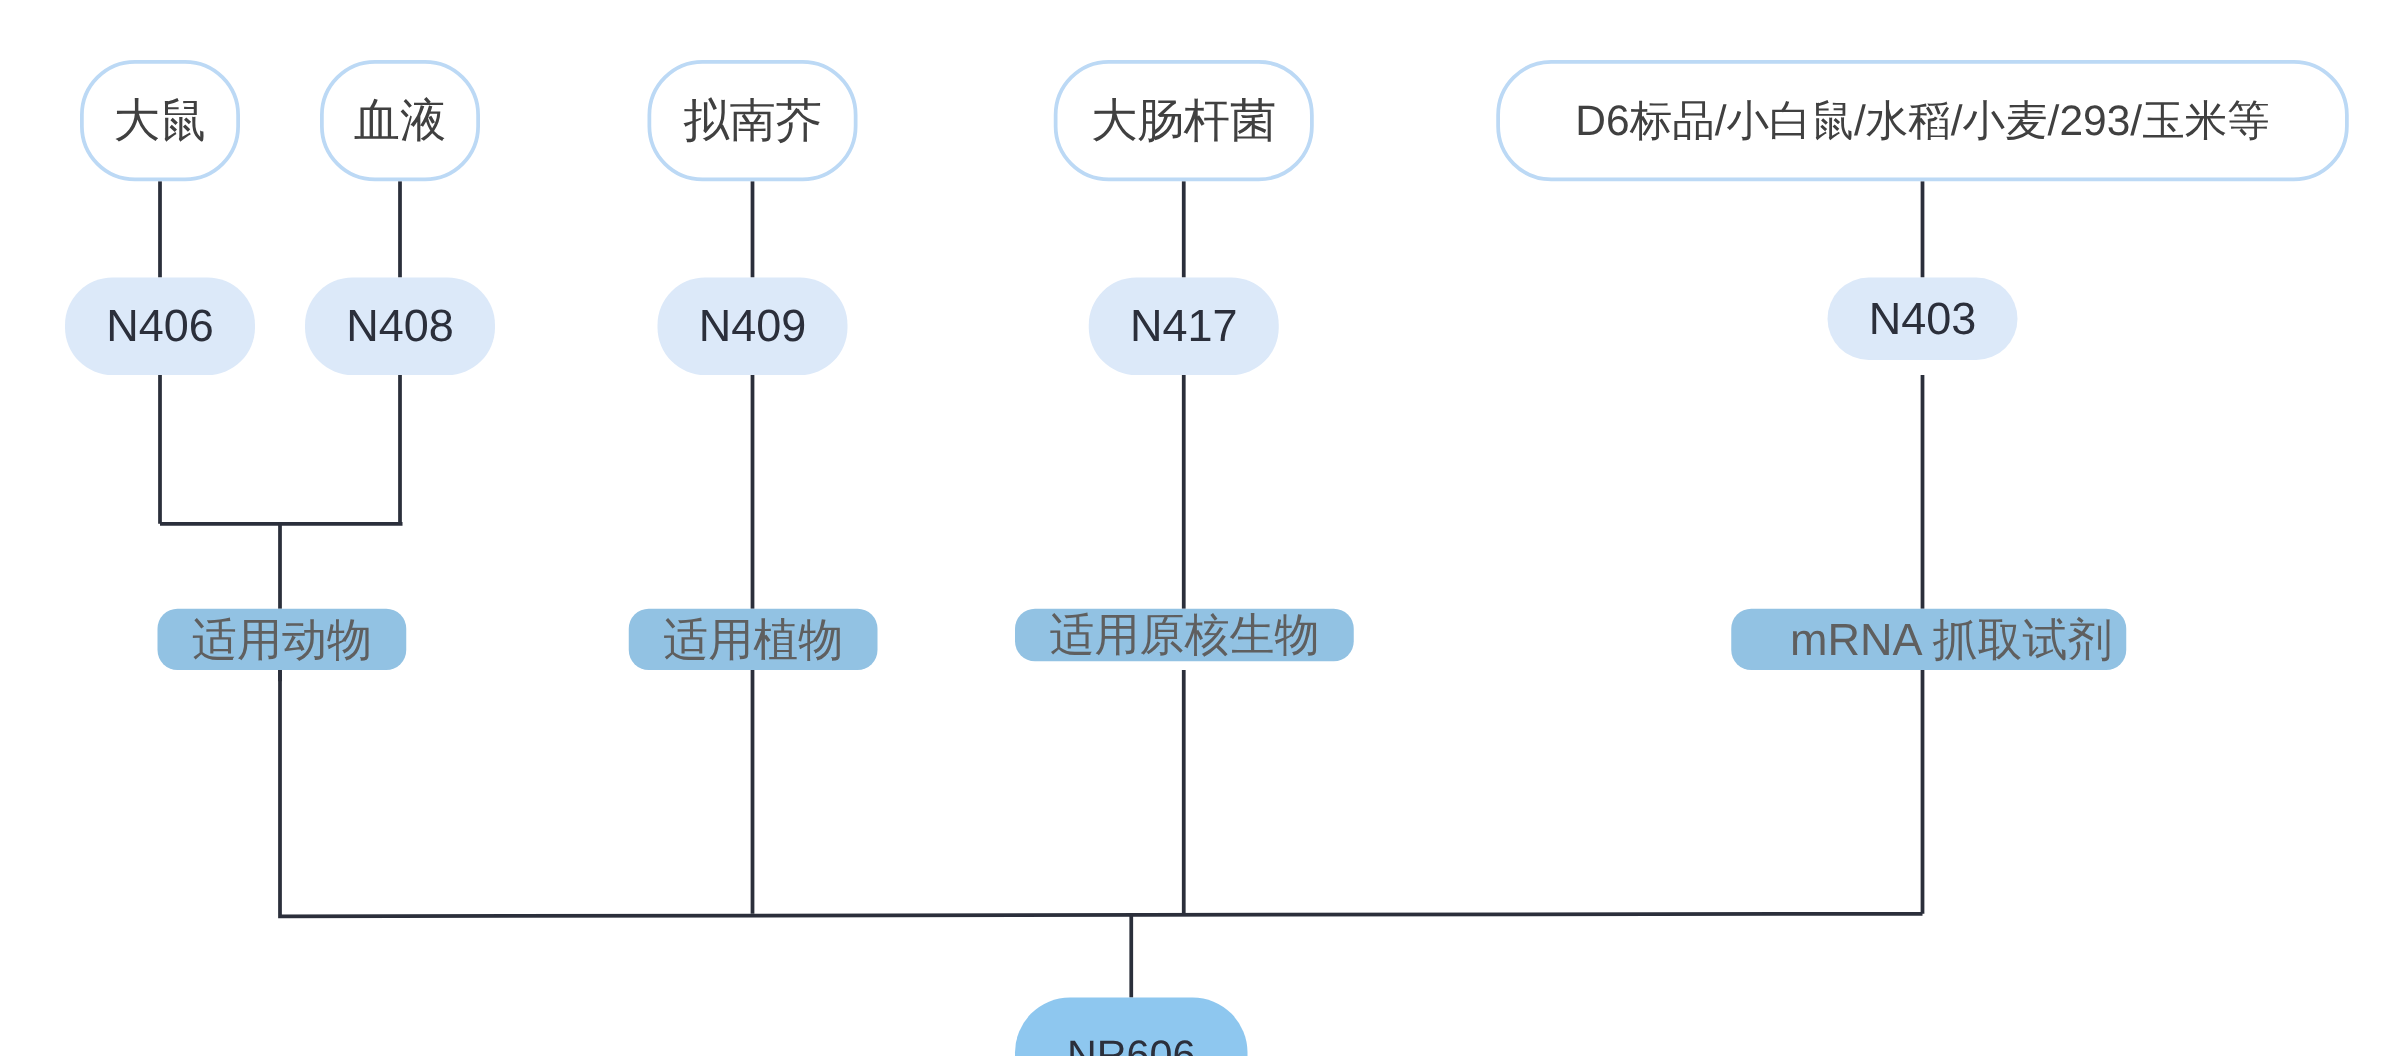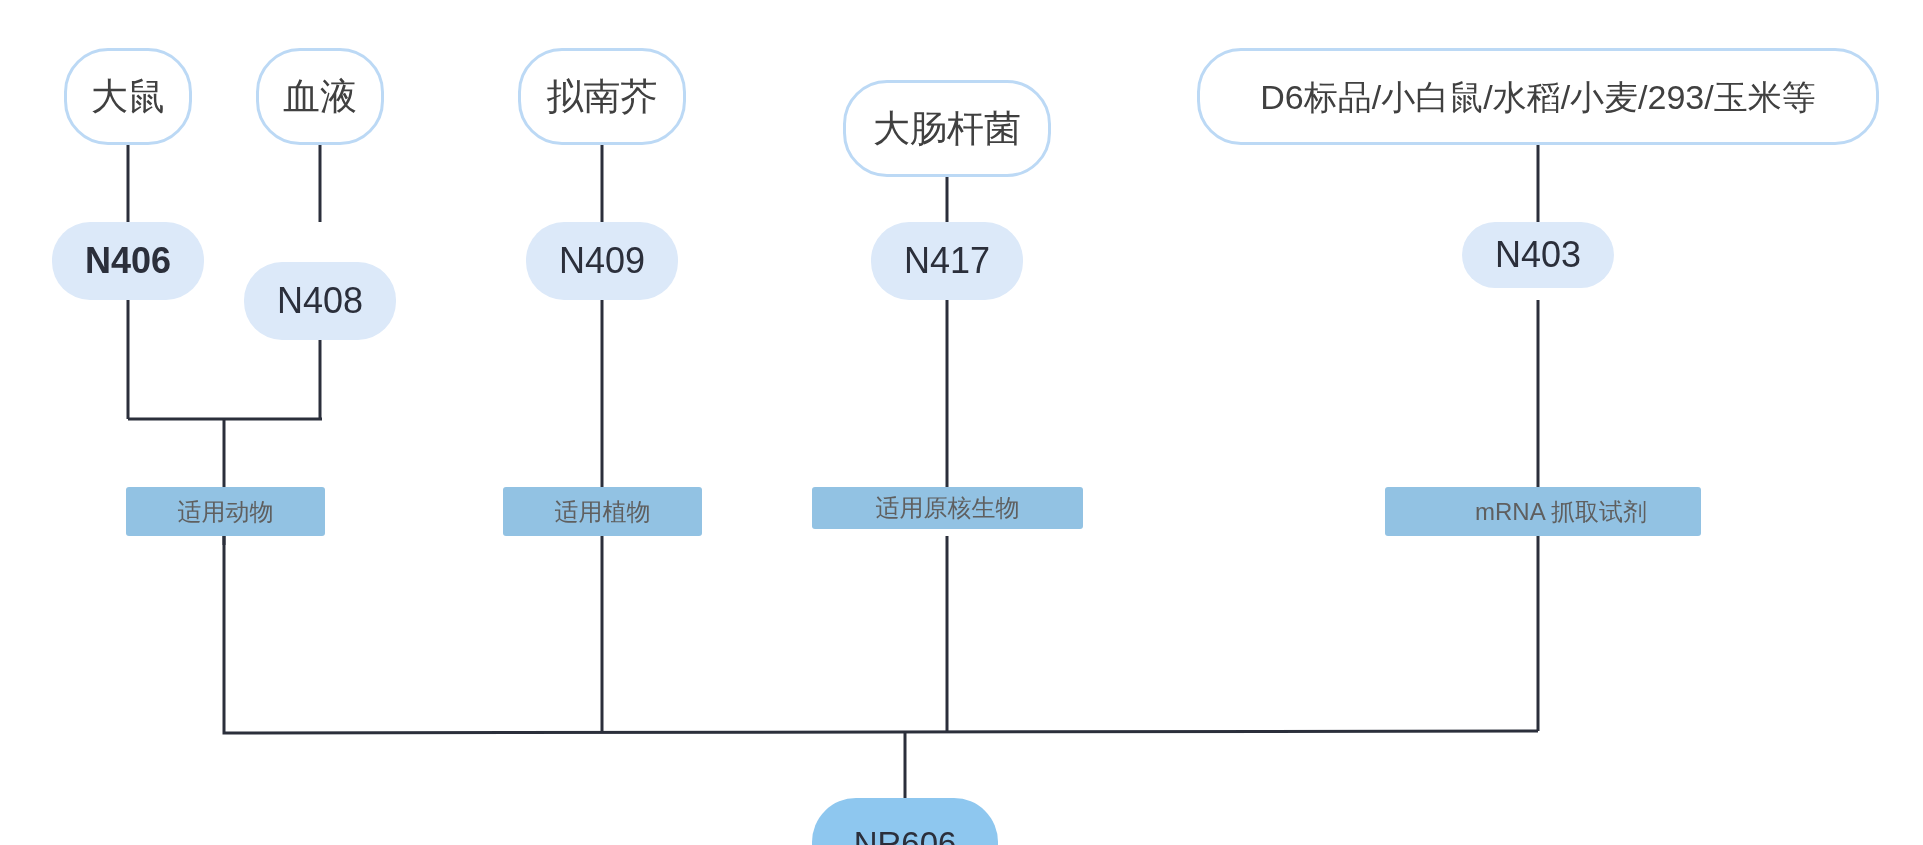--- a/index.html
+++ b/index.html
@@ -50,23 +50,23 @@
     background: #dce9f9;
     border: none;
     border-radius: 38px;
     color: #2b2f3b;
     font-size: 36px;
   }
   
   .node.category {
     background: #92c2e3;
     border: none;
-    border-radius: 3px;
+    border-radius: 16px;
     color: #5f5f5f;
-    font-size: 24px;
+    font-size: 36px;
   }
   
   .node.root {
     background: #8ec7ef;
     border: none;
     border-radius: 44px;
     color: #2b2f3b;
     font-size: 33px;
   }
 </style>
@@ -109,33 +109,33 @@
   </div>
 
   <div class="node source" style="left:518px; top:48px; width:168px; height:97px;">
     <span>拟南芥</span>
   </div>
 
   <div class="node source" style="left:256px; top:48px; width:128px; height:97px;">
     <span>血液</span>
   </div>
 
-  <div class="node source" style="left:843px; top:48px; width:208px; height:97px;margin-top:32px;">
+  <div class="node source" style="left:843px; top:48px; width:208px; height:97px;">
     <span>大肠杆菌</span>
   </div>
 
   <div class="node source" style="left:1197px; top:48px; width:682px; height:97px; font-size:34px;">
     <span>D6标品/小白鼠/水稻/小麦/293/玉米等</span>
   </div>
 
-  <div class="node code" style="left:52px; top:222px; width:152px; height:78px;font-weight:bold;">
+  <div class="node code" style="left:52px; top:222px; width:152px; height:78px;">
     <span>N406</span>
   </div>
 
-  <div class="node code" style="left:244px; top:222px; width:152px; height:78px;margin-top:40px;">
+  <div class="node code" style="left:244px; top:222px; width:152px; height:78px;">
     <span>N408</span>
   </div>
 
   <div class="node code" style="left:526px; top:222px; width:152px; height:78px;">
     <span>N409</span>
   </div>
 
   <div class="node code" style="left:871px; top:222px; width:152px; height:78px;">
     <span>N417</span>
   </div>

